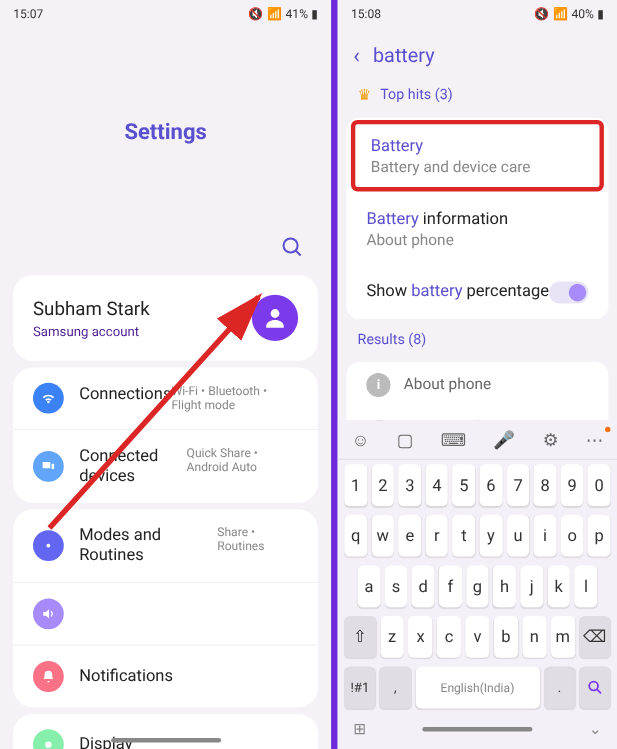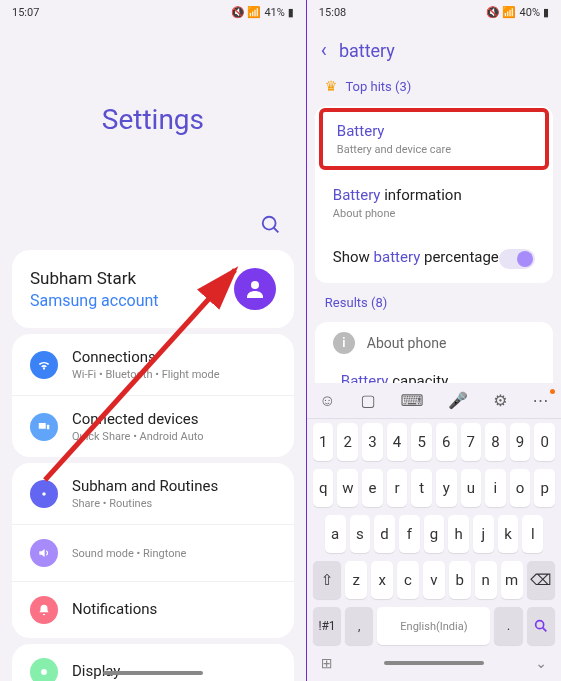--- a/index.html
+++ b/index.html
@@ -1,57 +1,57 @@
 <!DOCTYPE html>
 <html><head>
 <meta charset="utf-8">
 <style>
 *{margin:0;padding:0;box-sizing:border-box;font-family:-apple-system,BlinkMacSystemFont,'Segoe UI',Roboto,sans-serif}
 body{display:flex;width:561px;height:681px;background:#fff}
 .phone{width:280px;height:681px;background:#f4f2f7;position:relative;overflow:hidden}
-.phone.left{width:338px;border-right:1px solid #6d28d9}
+.phone.left{width:338px;border-right:6px solid #6d28d9}
 .statusbar{height:24px;display:flex;justify-content:space-between;align-items:center;padding:0 12px;font-size:11px;color:#333}
 .statusbar .right{display:flex;gap:3px;align-items:center}
 .hero{height:190px;display:flex;align-items:center;justify-content:center}
-.hero-title{font-size:28px;color:#5a4fcf;font-weight:400}
+.hero-title{font-size:20px;color:#5a4fcf;font-weight:700}
 .search-row{display:flex;justify-content:flex-end;padding:0 24px 8px}
 .search-icon{color:#5a4fcf;width:22px;height:22px}
 .card{background:#fff;margin:6px 12px;border-radius:18px;overflow:hidden}
 .profile-card{display:flex;align-items:center;padding:18px 18px;justify-content:space-between}
 .profile-info{display:flex;flex-direction:column}
 .profile-name{font-size:17px;color:#222;margin-bottom:3px}
-.profile-sub{font-size:16px;color:#3b82f6}
+.profile-sub{font-size:12px;color:#4c1d95}
 .avatar{width:42px;height:42px;border-radius:50%;background:#7c3aed;display:flex;align-items:center;justify-content:center}
 .setting-item{display:flex;align-items:center;padding:14px 18px}
 .setting-item+.setting-item{border-top:1px solid #f0f0f0}
 .icon-badge{width:28px;height:28px;border-radius:50%;display:flex;align-items:center;justify-content:center;margin-right:14px;flex-shrink:0}
 .icon-wifi{background:#3b82f6}
 .icon-devices{background:#60a5fa}
 .icon-modes{background:#6366f1}
 .icon-sound{background:#a78bfa}
 .icon-notif{background:#fb7185}
 .icon-display{background:#86efac}
-.setting-text{display:flex;flex-direction:column}
+.setting-text{display:flex;flex-direction:row}
 .setting-title{font-size:15px;color:#222;margin-bottom:2px}
 .setting-sub{font-size:11px;color:#888}
 .arrow{position:absolute;left:35px;top:260px;width:210px;height:230px;pointer-events:none;z-index:10}
 .nav-bar{position:absolute;bottom:6px;left:50%;transform:translateX(-50%);width:100px;height:4px;background:#888;border-radius:2px}
 .search-header{display:flex;align-items:center;padding:14px 14px 8px;gap:12px}
 .back-btn{color:#5a4fcf;font-size:20px}
 .search-input{flex:1;border:none;background:transparent;font-size:18px;color:#5a4fcf;outline:none}
 .search-input::placeholder{color:#5a4fcf}
 .close-btn{color:#5a4fcf;font-size:20px;padding:0 4px}
 .tophits{display:flex;align-items:center;gap:8px;padding:8px 18px}
 .crown{color:#f59e0b;font-size:14px}
 .tophits-text{color:#5a4fcf;font-size:13px}
 .result-item{padding:14px 18px;position:relative}
 .result-item.highlighted{border:4px solid #dc2626;border-radius:6px;margin:2px 4px;padding:10px 14px}
 .result-title{font-size:15px;color:#222;margin-bottom:3px}
 .result-title .hl{color:#5a4fcf}
-.result-sub{font-size:11px;color:#888}
+.result-sub{font-size:14px;color:#888}
 .toggle{position:absolute;right:18px;top:50%;transform:translateY(-50%);width:36px;height:20px;background:#e8e3f5;border-radius:10px;display:flex;align-items:center;justify-content:flex-end;padding:2px}
 .toggle-thumb{width:16px;height:16px;background:#a78bfa;border-radius:50%}
 .results-label{padding:8px 18px;color:#5a4fcf;font-size:13px}
 .about-item{display:flex;align-items:center;padding:10px 18px;gap:12px}
 .about-icon{width:22px;height:22px;border-radius:50%;background:#bbb;display:flex;align-items:center;justify-content:center;color:#fff;font-size:12px;font-weight:bold}
 .about-text{font-size:14px;color:#666}
 .capacity-item{padding:8px 26px}
 .keyboard{position:absolute;bottom:0;left:0;right:0;background:#f3f1f7}
 .kb-toolbar{display:flex;justify-content:space-around;align-items:center;height:36px;border-bottom:1px solid #e0dde5}
 .kb-tool{color:#666;font-size:16px;position:relative}
@@ -128,33 +128,32 @@
   </div>
   <div class="card">
     <div class="setting-item">
       <div class="icon-badge icon-modes">
           <svg width="14" height="14" viewBox="0 0 24 24" fill="#fff">
             <circle cx="12" cy="12" r="3"></circle>
             <path d="M12 2v3m0 14v3m10-10h-3M5 12H2m15-7l-2 2M9 15l-2 2m0-10l2 2m6 6l2 2"></path>
           </svg>
         </div>
       <div class="setting-text">
-        <div class="setting-title">Subham and Routines</div>
+        <div class="setting-title">Modes and Routines</div>
         <div class="setting-sub">Share • Routines</div>
       </div>
     </div>
     <div class="setting-item">
       <div class="icon-badge icon-sound">
           <svg width="14" height="14" viewBox="0 0 24 24" fill="#fff">
             <path d="M4 9v6h4l5 4V5L8 9z"></path>
             <path d="M16 8a5 5 0 010 8" stroke="#fff" fill="none" stroke-width="2"></path>
           </svg>
         </div>
       <div class="setting-text">
-        <div class="setting-sub">Sound mode • Ringtone</div>
       </div>
     </div>
     <div class="setting-item">
       <div class="icon-badge icon-notif">
           <svg width="14" height="14" viewBox="0 0 24 24" fill="#fff">
             <path d="M12 3a6 6 0 00-6 6v4l-2 3h16l-2-3V9a6 6 0 00-6-6zm-2 16a2 2 0 004 0z"></path>
           </svg>
         </div>
       <div class="setting-text">
         <div class="setting-title">Notifications</div>

